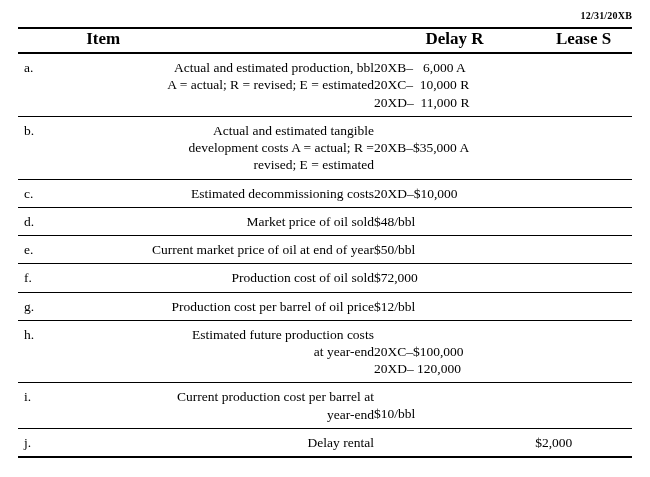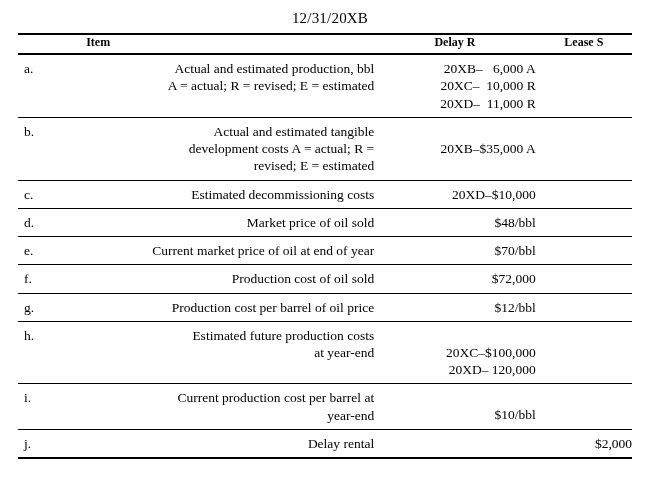--- a/index.html
+++ b/index.html
@@ -15,23 +15,23 @@
     overflow: hidden;
   }
   .page {
     position: relative;
     width: 650px;
     height: 477px;
     box-sizing: border-box;
     padding: 10px 18px 0 18px;
   }
   .doc-title {
-    text-align: center;
-    font-weight: normal;
-    font-size: 15px;
+    text-align: right;
+    font-weight: bold;
+    font-size: 10px;
     letter-spacing: 0.2px;
     margin-bottom: 6px;
     margin-left: 10px;
   }
   table.ledger {
     width: 100%;
     border-collapse: collapse;
     font-size: 13.5px;
   }
   table.ledger td, table.ledger th {
@@ -39,21 +39,21 @@
     padding: 0;
   }
   
   .c-letter { width: 26px; text-align: left; padding-left: 6px !important; }
   .c-item   { width: 318px; text-align: right; }
   .c-lr     { width: 170px; text-align: center; }
   .c-ls     { width: 104px; text-align: center; }
 
   thead th {
     font-weight: bold;
-    font-size: 12px;
+    font-size: 17px;
     padding-bottom: 3px !important;
   }
   thead th.c-item { text-align: left; padding-left: 38px !important; }
   thead th.c-lr { text-align: center; }
   thead th.c-ls { }
 
   .rule-thick {
     border-top: 2px solid #000;
   }
   .rule-bottom-thick {
@@ -70,21 +70,21 @@
   }
   tbody tr.row.first td {
     border-top: none;
   }
   .item-text .cont {
     display: block;
     padding-left: 18px;
     font-family: Liberation Serif, serif;
   }
   .stack-line { display: block; white-space: pre; }
-  .val-center { text-align: right; }
+  .val-center { text-align: left; }
   .letter { font-size: 13.5px; }
 </style>
 </head>
 <body>
 
 <div class="page">
 
   <div class="doc-title">12/31/20XB</div>
 
   <table class="ledger">
@@ -146,21 +146,21 @@
         </td>
         <td class="c-ls val-center"></td>
       </tr>
 
       <tr class="row">
         <td class="c-letter letter">e.</td>
         <td class="c-item item-text">
           <span>Current market price of oil at end of year</span>
         </td>
         <td class="c-lr val-center">
-          <span class="stack-line">$70/bbl</span>
+          <span class="stack-line">$50/bbl</span>
         </td>
         <td class="c-ls val-center"></td>
       </tr>
 
       <tr class="row">
         <td class="c-letter letter">f.</td>
         <td class="c-item item-text">
           <span>Production cost of oil sold</span>
         </td>
         <td class="c-lr val-center">

